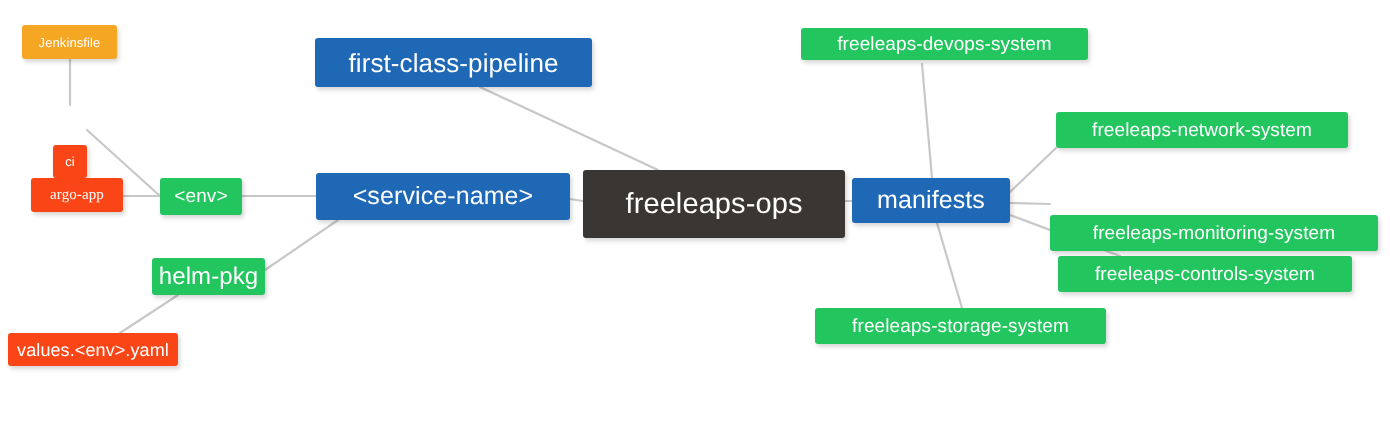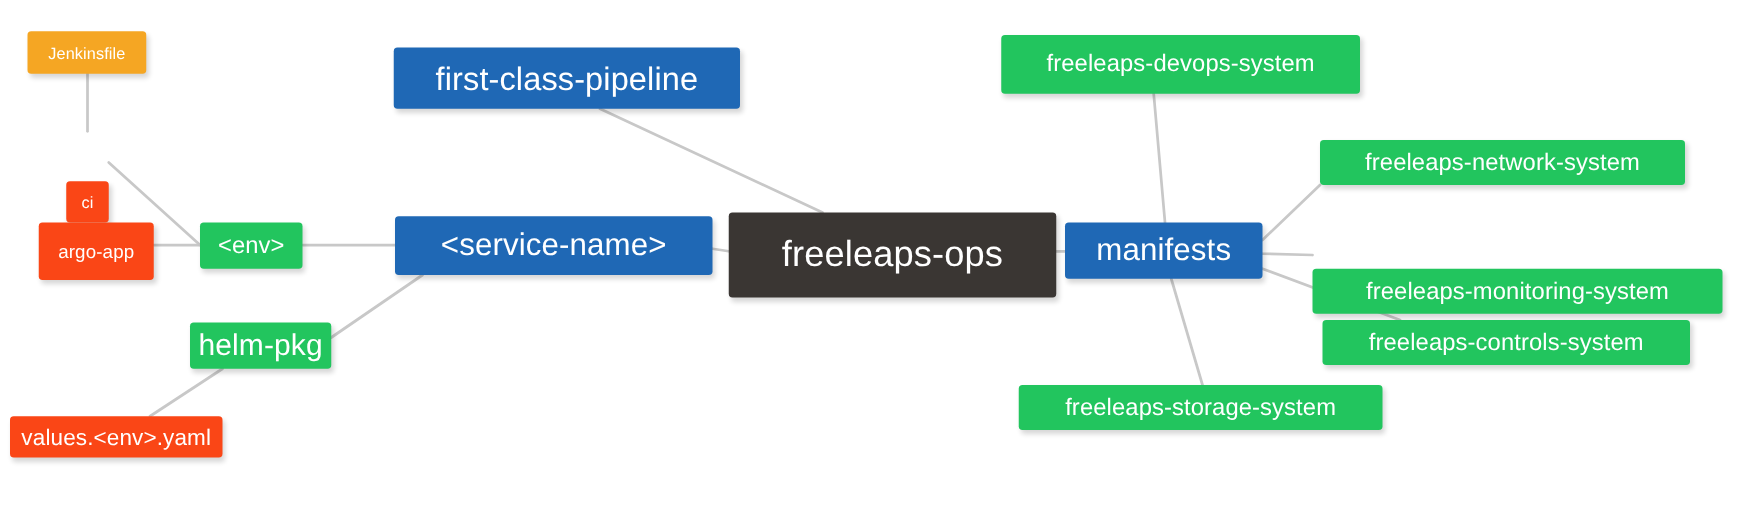--- a/index.html
+++ b/index.html
@@ -41,29 +41,29 @@
     text-rendering: geometricPrecision;
   }
   .mm-node .mm-label {
     display: block;
     line-height: 1;
   }
 
   
   .n-jenkinsfile      { left: 22px;   top: 25px;  width: 95px;  height: 34px;  font-size: 13px; }
   .n-ci               { left: 53px;   top: 105px; width: 34px;  height: 33px;  font-size: 13px; margin-top: 40px; }
-  .n-argoapp          { left: 31px;   top: 178px; width: 92px;  height: 46px;  font-size: 15px; }
+  .n-argoapp          { left: 31px;   top: 178px; width: 92px;  height: 34px;  font-size: 15px; font-family: Liberation Serif, serif; }
   .n-valuesyaml       { left: 8px;    top: 333px; width: 170px; height: 33px;  font-size: 18px; }
   .n-env              { left: 160px;  top: 178px; width: 82px;  height: 37px;  font-size: 19px; }
   .n-helmpkg          { left: 152px;  top: 258px; width: 113px; height: 37px;  font-size: 24px; }
   .n-firstclass       { left: 315px;  top: 38px;  width: 277px; height: 49px;  font-size: 26px; }
   .n-servicename      { left: 316px;  top: 173px; width: 254px; height: 47px;  font-size: 25px; }
   .n-freeleapsops     { left: 583px;  top: 170px; width: 262px; height: 68px;  font-size: 29px; }
   .n-manifests        { left: 852px;  top: 178px; width: 158px; height: 45px;  font-size: 25px; }
-  .n-devops           { left: 801px;  top: 28px;  width: 287px; height: 47px;  font-size: 19px; }
+  .n-devops           { left: 801px;  top: 28px;  width: 287px; height: 32px;  font-size: 19px; }
   .n-network          { left: 1056px; top: 112px; width: 292px; height: 36px;  font-size: 19px; }
   .n-monitoring       { left: 1050px; top: 187px; width: 328px; height: 36px;  font-size: 19px; margin-top: 28px; }
   .n-controls         { left: 1058px; top: 256px; width: 294px; height: 36px;  font-size: 19px; }
   .n-storage          { left: 815px;  top: 308px; width: 291px; height: 36px;  font-size: 19px; }
 </style>
 </head>
 <body>
 
 <div id="mindmap-canvas">
 

